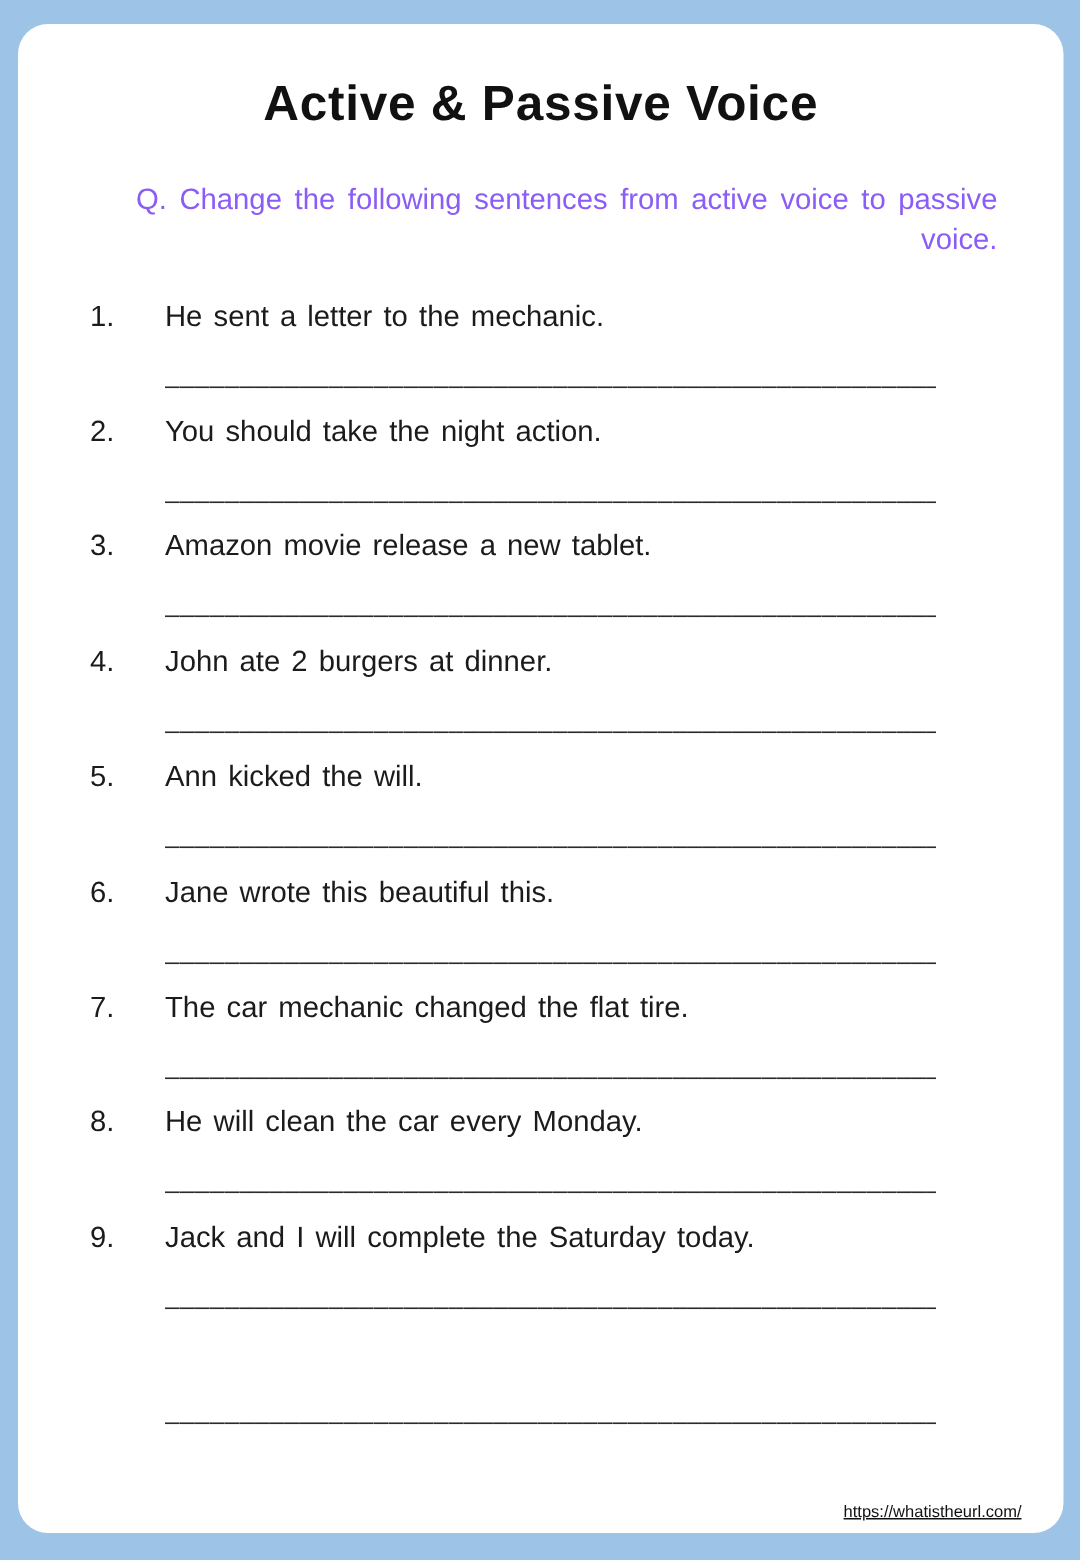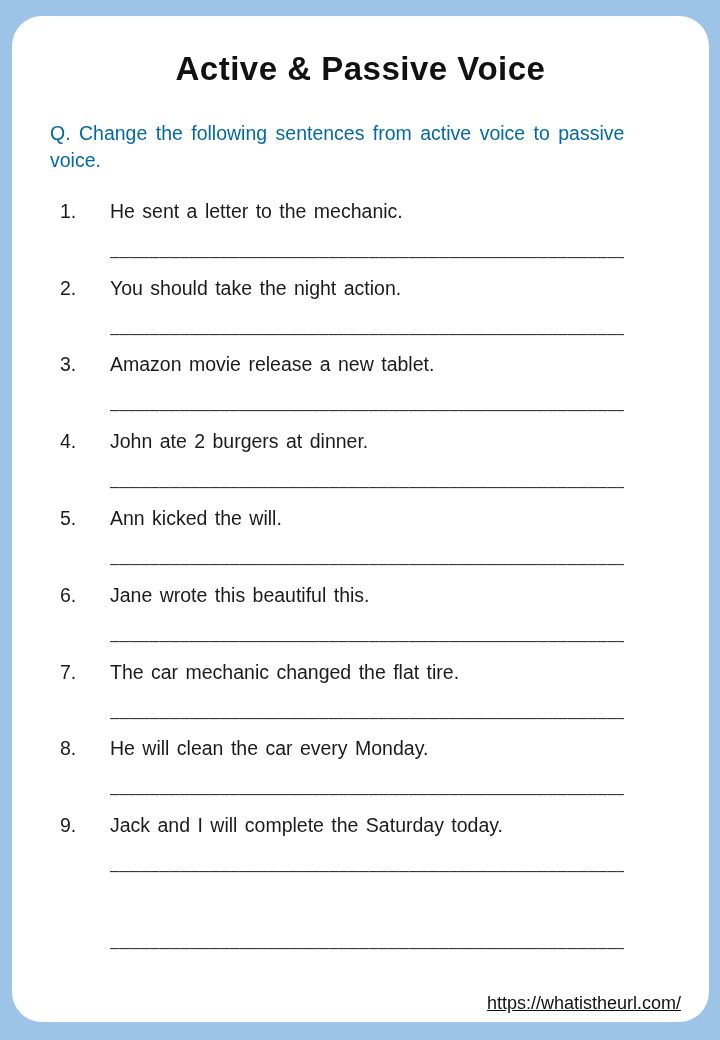--- a/index.html
+++ b/index.html
@@ -15,37 +15,38 @@
     position: relative;
     overflow: hidden;
   }
   .sheet {
     position: absolute;
     top: 16px;
     left: 12px;
     width: 697px;
     height: 1006px;
     background: #ffffff;
-    border-radius: 30px;
+    border-radius: 20px;
     box-sizing: border-box;
   }
   .title {
     margin-top: 34px;
     text-align: center;
     font-size: 33px;
     font-weight: bold;
     letter-spacing: 0.5px;
     color: #111111;
   }
   .instruction {
     margin: 32px 44px 0 38px;
     font-size: 19.5px;
     line-height: 1.38;
     word-spacing: 3px;
-    color: #0369a1;
+    color: #8b5cf6;
+    text-align: right;
   }
   .questions {
     margin-top: 26px;
   }
   .qa {
     position: relative;
     height: 76.8px;
   }
   .q-row {
     position: absolute;
@@ -71,21 +72,21 @@
     overflow: hidden;
     white-space: nowrap;
     font-size: 17px;
     letter-spacing: 0.5px;
     color: #2a2a2a;
   }
   .footer {
     position: absolute;
     right: 28px;
     bottom: 8px;
-    font-size: 18px;
+    font-size: 11px;
   }
   .footer a {
     color: #111111;
     text-decoration: underline;
   }
 </style>
 </head>
 <body>
 
 <div class="sheet">

